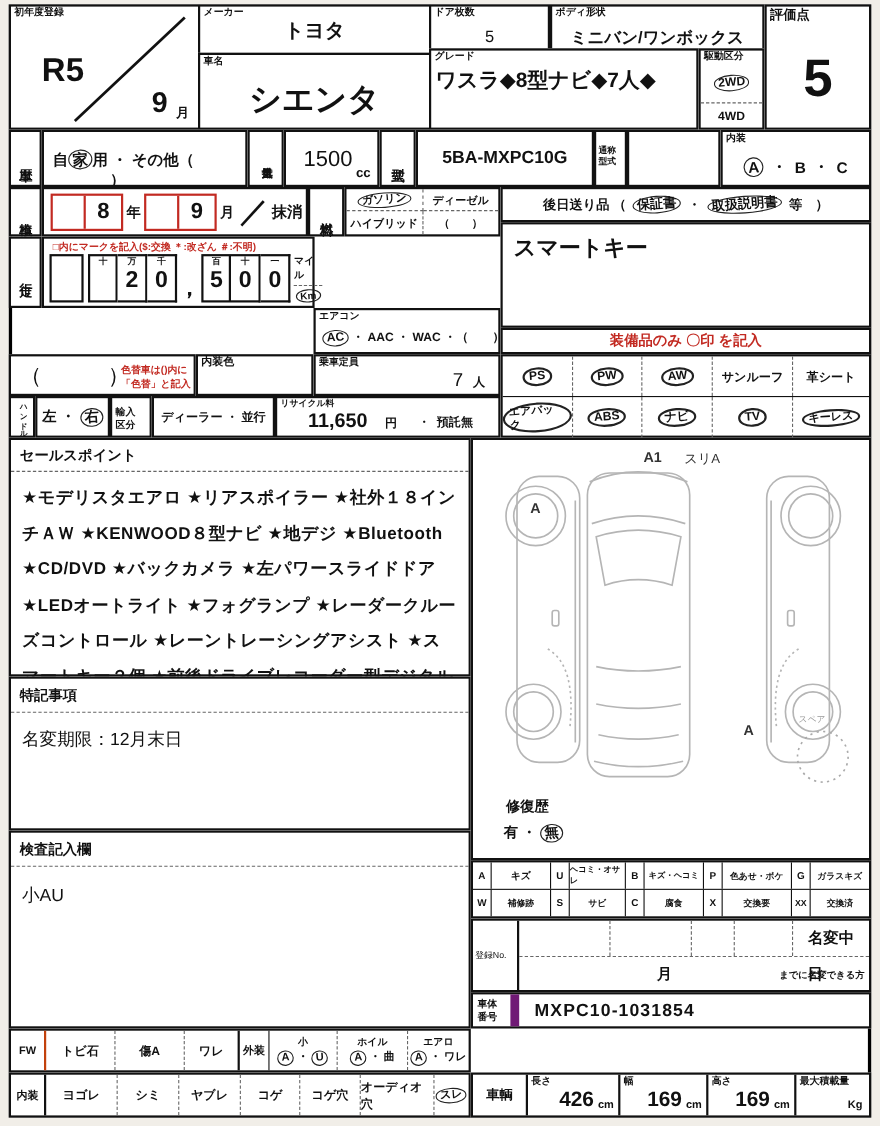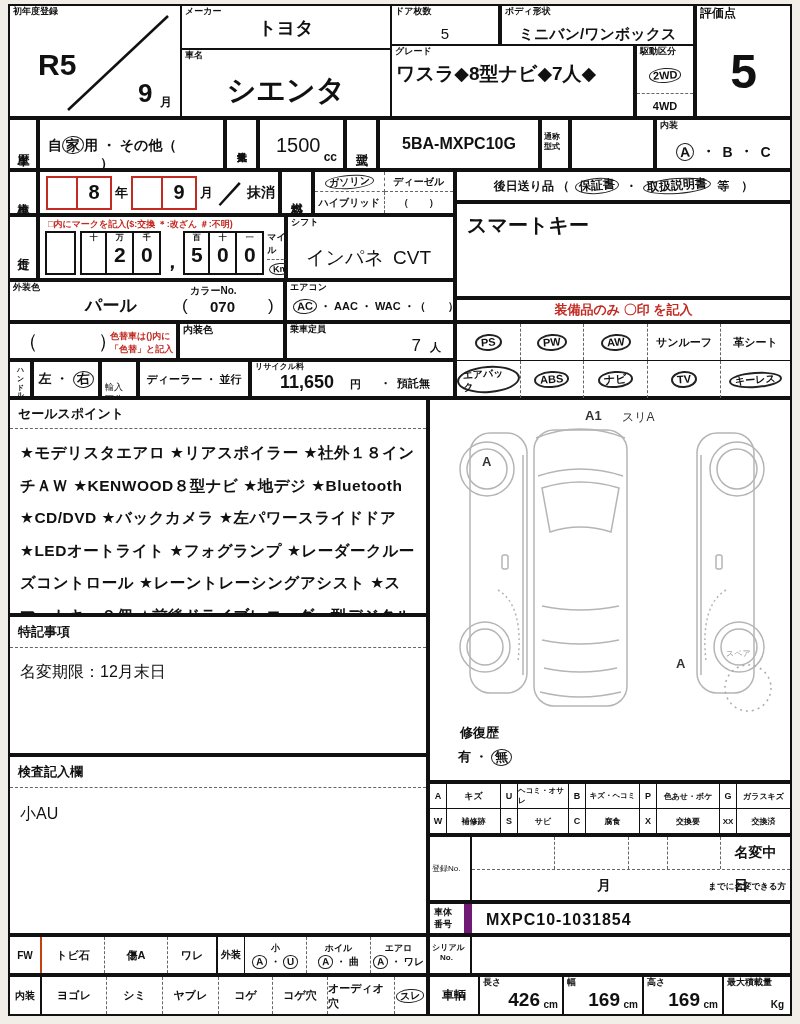--- a/index.html
+++ b/index.html
@@ -219,36 +219,21 @@
             <span class="dighd">一</span>
             <span class="dig">0</span>
           </span>
       </span>
       <span style="display:flex;flex-direction:column;align-items:center;margin-left:3px;font-size:9px;font-weight:bold">
         <span class="dashB" style="padding-bottom:2px">マイル</span>
         <span class="circ sm" style="margin-top:3px">Km</span>
       </span>
     </div>
   </div>
-  <div class="cell" style="left:286px;top:215px;width:169px;height:65px">
-    <span class="hd">シフト</span>
-    <div style="display:flex;align-items:center;justify-content:space-between;height:100%;padding:10px 22px 0 18px;font-size:19px">
-      <span>インパネ</span>
-      <span>CVT</span>
-    </div>
-  </div>
-
-  <div class="cell" style="left:8px;top:280px;width:277px;height:42px">
-    <span class="hd">外装色</span>
-    <span style="position:absolute;left:75px;top:12px;font-size:17px;font-weight:bold">パール</span>
-    <span style="position:absolute;left:180px;top:2px;font-size:10px;font-weight:bold">カラーNo.</span>
-    <span style="position:absolute;left:172px;top:14px;font-size:17px">(</span>
-    <span style="position:absolute;left:200px;top:16px;font-size:15px;font-weight:bold">070</span>
-    <span style="position:absolute;left:258px;top:14px;font-size:17px">)</span>
-  </div>
+
   <div class="cell" style="left:285px;top:280px;width:170px;height:42px">
     <span class="hd">エアコン</span>
     <div style="position:absolute;left:6px;top:17px;font-size:11px;font-weight:bold;white-space:nowrap">
       <span class="circ sm">AC</span>
       <span>・ AAC ・ WAC ・（　　）</span>
     </div>
   </div>
 
   <div class="cell" style="left:8px;top:322px;width:170px;height:38px">
     <span style="position:absolute;left:8px;top:4px;font-size:20px">（</span>
@@ -268,21 +253,21 @@
     <span style="position:absolute;right:12px;bottom:3px;font-size:11px;font-weight:bold">人</span>
   </div>
 
   <div class="cell vlab" style="left:8px;top:360px;width:24px;height:38px;font-size:7px">ハンドル</div>
   <div class="cell cc" style="left:32px;top:360px;width:68px;height:38px;font-size:13px;font-weight:bold;gap:4px">
     <span>左</span>
     <span>・</span>
     <span class="circ sm">右</span>
   </div>
   <div class="cell" style="left:100px;top:360px;width:38px;height:38px">
-    <div style="position:absolute;left:3px;top:20px;font-size:9px;font-weight:normal;line-height:1.3">
+    <div style="position:absolute;left:3px;top:7px;font-size:9px;font-weight:bold;line-height:1.3">
       <div>輸入</div>
       <div>区分</div>
     </div>
   </div>
   <div class="cell cc" style="left:138px;top:360px;width:112px;height:38px;font-size:11px;font-weight:bold">ディーラー ・ 並行</div>
   <div class="cell" style="left:250px;top:360px;width:205px;height:38px">
     <span class="hd" style="font-size:8px">リサイクル料</span>
     <span style="position:absolute;left:28px;top:10px;font-size:18px;font-weight:bold">11,650</span>
     <span style="position:absolute;left:98px;bottom:4px;font-size:11px;font-weight:bold">円</span>
     <span style="position:absolute;left:128px;top:14px;font-size:11px;font-weight:bold">・</span>
@@ -423,27 +408,20 @@
         <span style="font-size:9px">ホイル</span>
         <span style="font-size:10px"><span class="circ sm">A</span> <span>・</span> <span>曲</span></span>
       </div>
       <div class="gcell" style="flex:1">
         <span style="font-size:9px">エアロ</span>
         <span style="font-size:10px"><span class="circ sm">A</span> <span>・</span> <span>ワレ</span></span>
       </div>
     </div>
   </div>
 
-  <div class="cell" style="left:428px;top:935px;width:364px;height:40px">
-    <div style="position:absolute;left:0;top:0;width:42px;height:100%;border-right:2px solid #111;box-sizing:border-box;font-size:8px;font-weight:bold;line-height:1.3;padding:6px 0 0 2px">
-      <div>シリアル</div>
-      <div style="padding-left:8px">No.</div>
-    </div>
-    <span></span>
-  </div>
 
   <div class="cell" style="left:8px;top:975px;width:420px;height:41px;font-weight:bold">
     <div class="flexrow">
       <div class="cc" style="width:30px;border-right:2px solid #111;font-size:10px">内装</div>
       <div class="cc dashR" style="width:64px;font-size:11px">ヨゴレ</div>
       <div class="cc dashR" style="width:55px;font-size:11px">シミ</div>
       <div class="cc dashR" style="width:55px;font-size:11px">ヤブレ</div>
       <div class="cc dashR" style="width:53px;font-size:11px">コゲ</div>
       <div class="cc dashR" style="width:54px;font-size:11px">コゲ穴</div>
       <div class="cc dashR" style="width:66px;font-size:11px">オーディオ穴</div>

